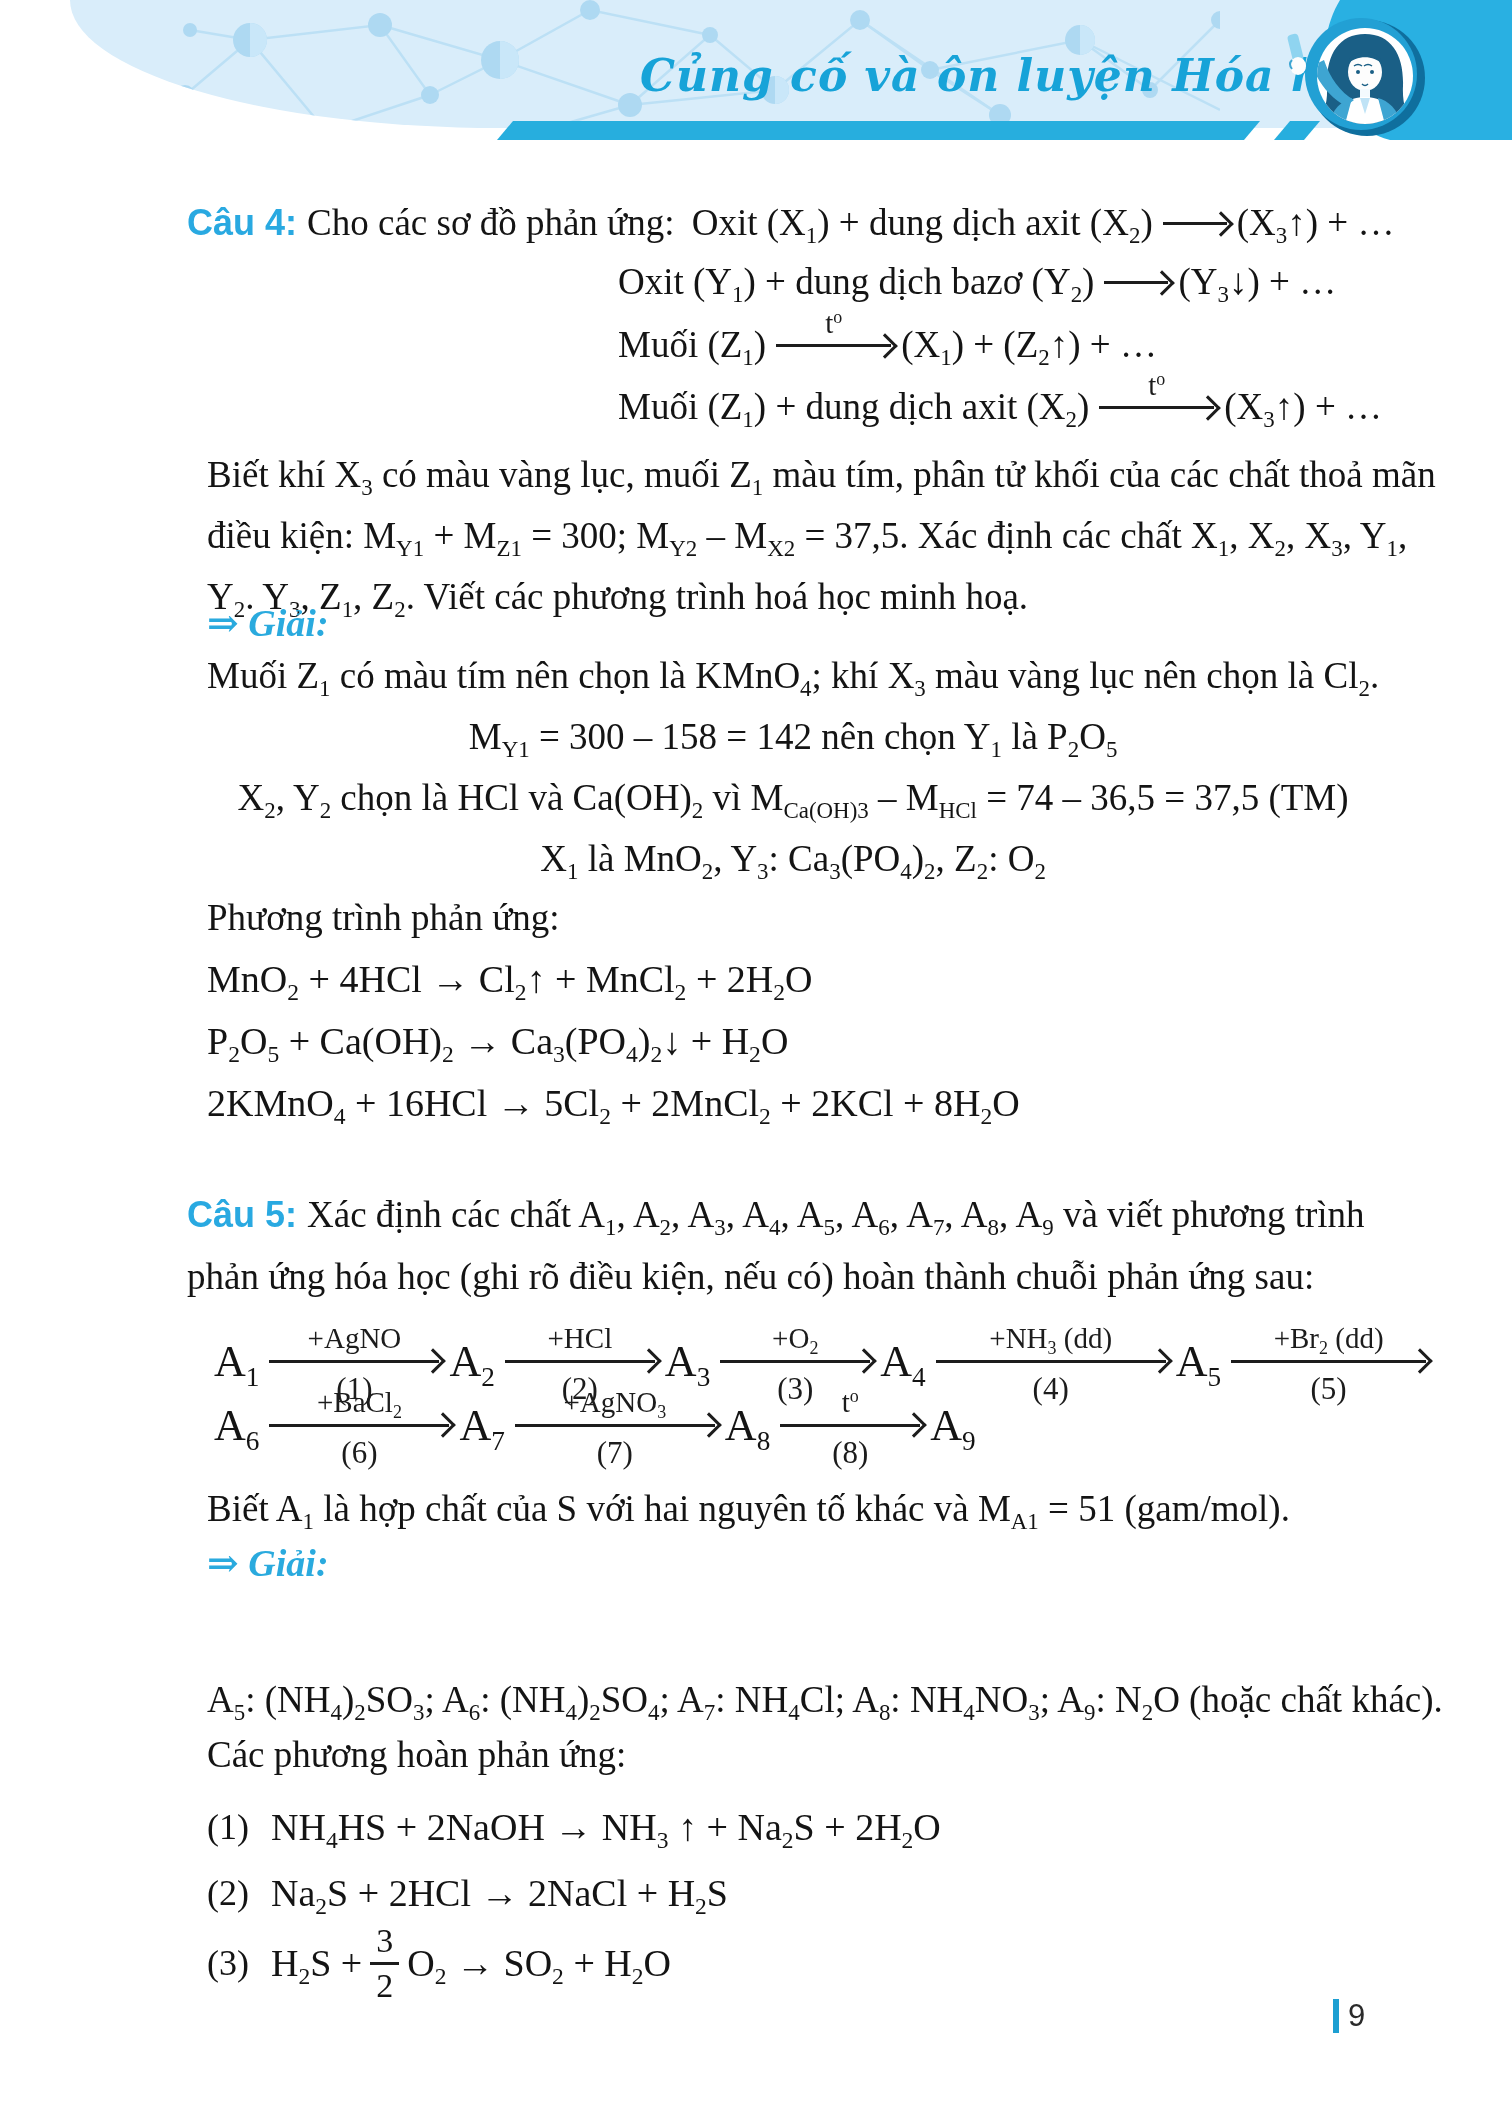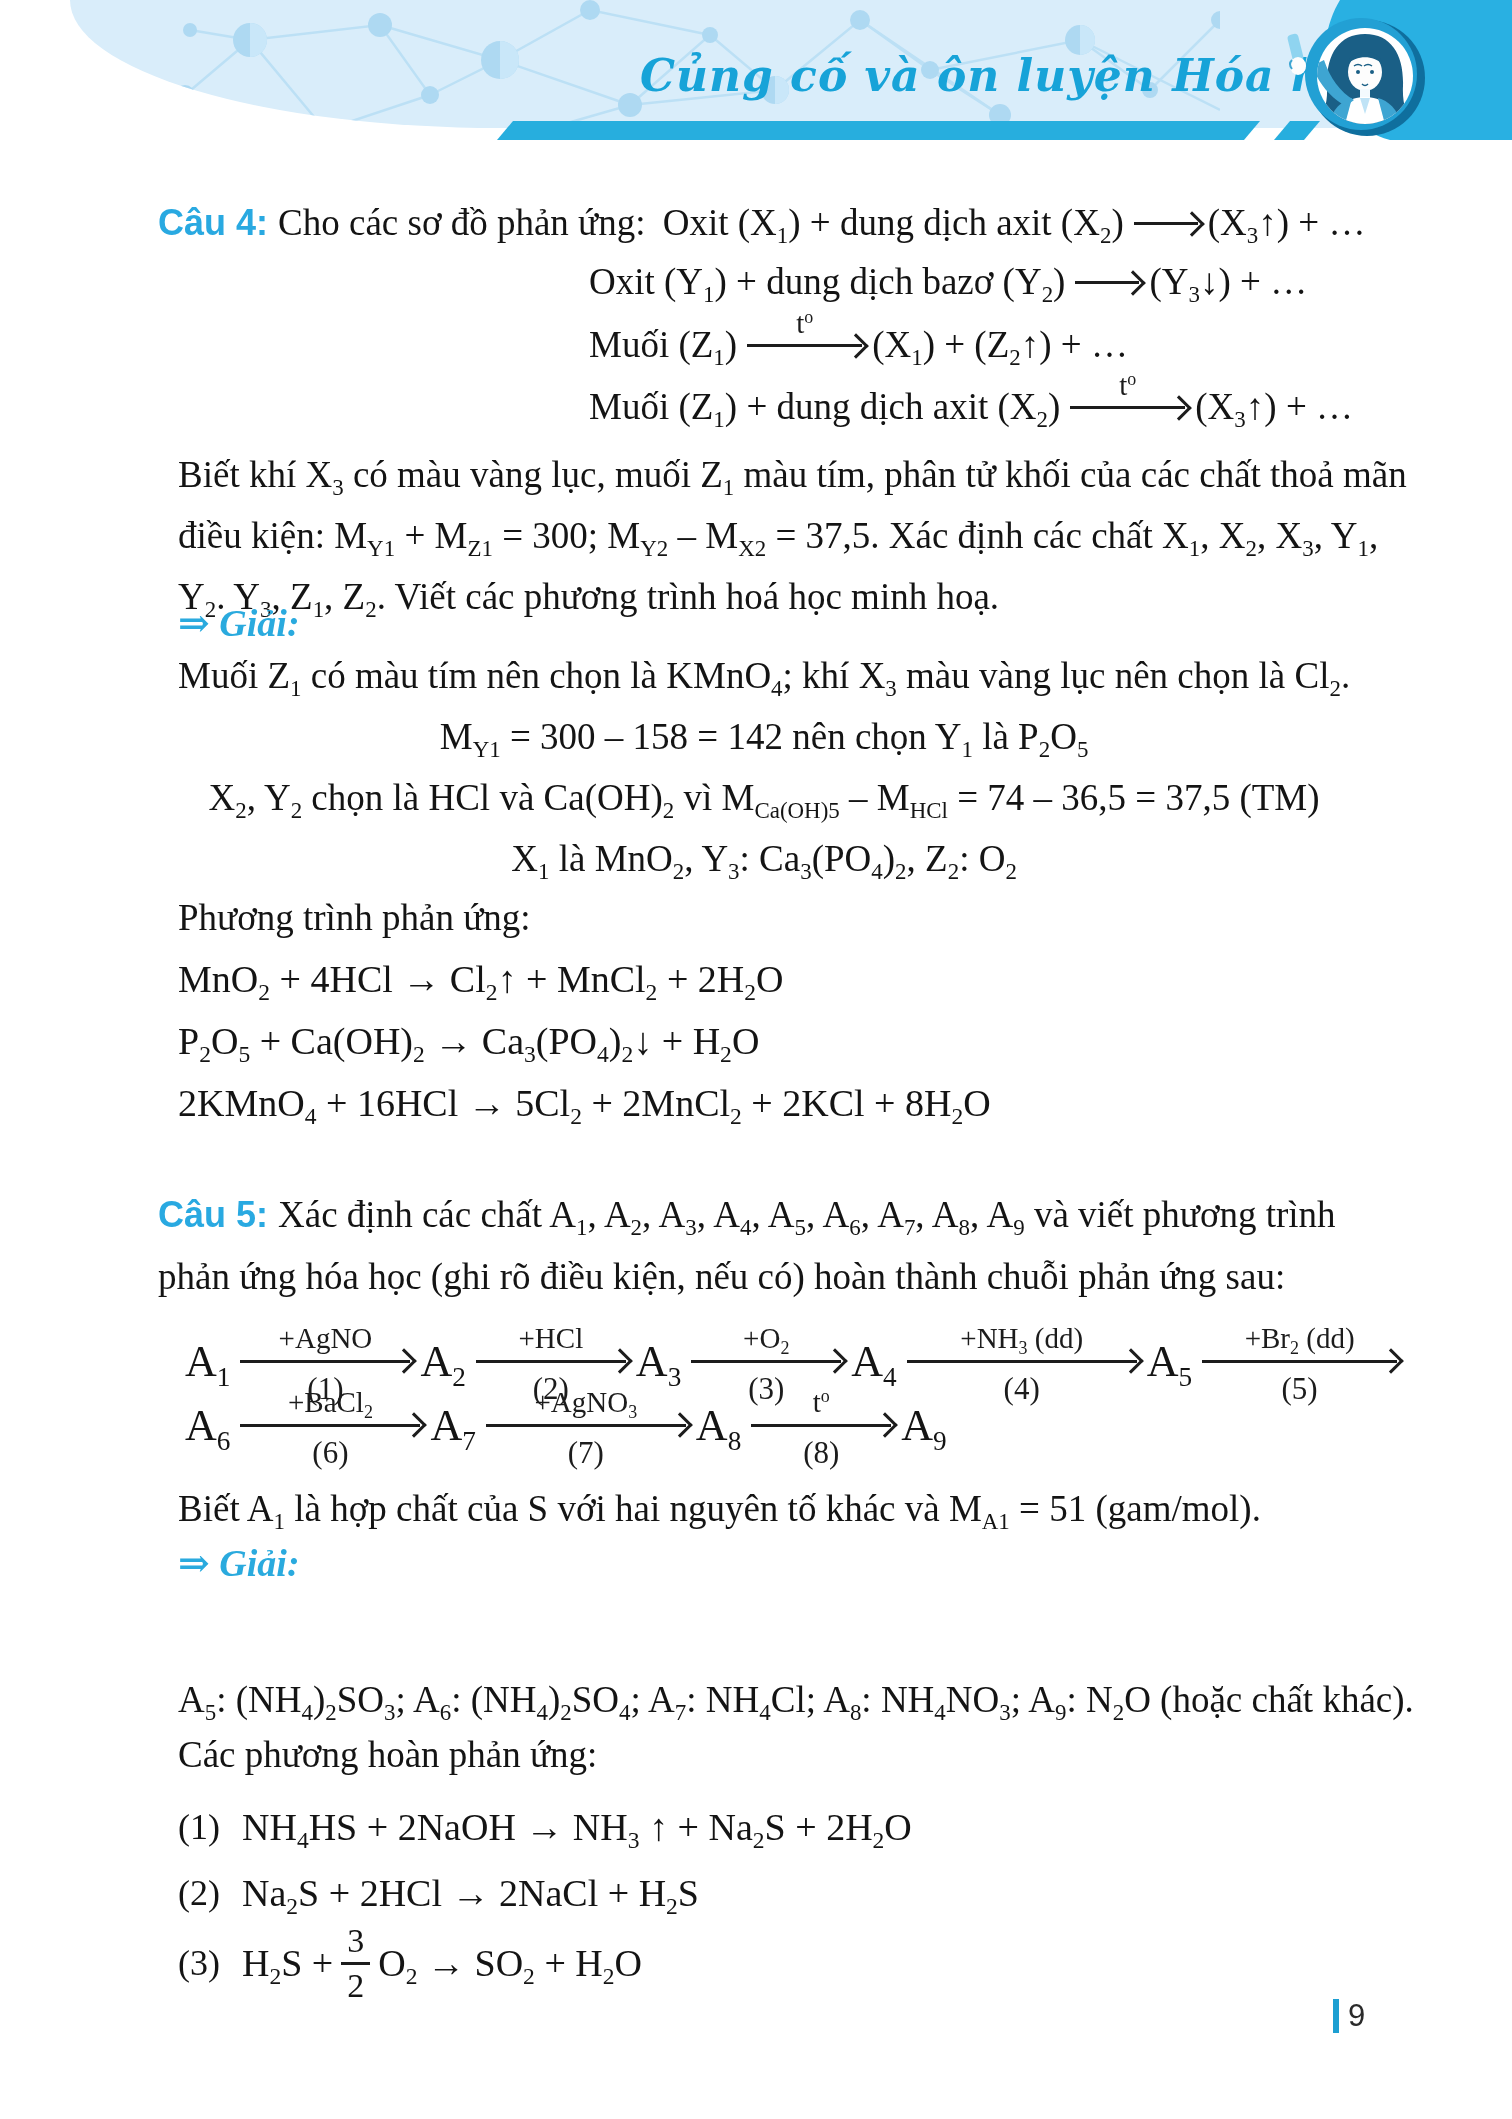--- a/index.html
+++ b/index.html
@@ -22,21 +22,21 @@
   .header-bar{
     position:absolute;top:121px;left:497px;width:763px;height:19px;background:#27aede;
     clip-path:polygon(16px 0,100% 0,calc(100% - 16px) 100%,0 100%);
   }
   .header-bar2{
     position:absolute;top:121px;left:1274px;width:46px;height:19px;background:#27aede;
     clip-path:polygon(16px 0,100% 0,calc(100% - 16px) 100%,0 100%);
   }
   .wing{position:absolute;top:0;right:0;width:250px;height:150px;}
   
-  .abs{position:absolute;}
+  .abs{position:absolute;margin-left:29px;}
   .body-text{font-size:37px;line-height:46px;white-space:nowrap;}
   .para{font-size:37px;line-height:60px;white-space:normal;}
   .q-label{
     font-family:"Liberation Sans","DejaVu Sans",sans-serif;
     font-weight:bold;color:#29a9e1;font-size:36px;padding-right:10px;
   }
   .giai{
     font-size:38px;font-weight:bold;font-style:italic;color:#2aaade;
     font-family:"Liberation Serif","DejaVu Serif",serif;
   }
@@ -180,21 +180,21 @@
     <span>Muối (Z<sub>1</sub>) + dung dịch axit (X<sub>2</sub>)</span><span class="rx w115"><span class="lbl">t<sup>o</sup></span></span><span>(X<sub>3</sub>↑) + …</span>
   </div>
 
   <div class="abs para" style="top:444px;left:178px;width:1230px;line-height:61px;">Biết khí X<sub>3</sub> có màu vàng lục, muối Z<sub>1</sub> màu tím, phân tử khối của các chất thoả mãn điều kiện: M<sub>Y1</sub> + M<sub>Z1</sub> = 300; M<sub>Y2</sub> – M<sub>X2</sub> = 37,5. Xác định các chất X<sub>1</sub>, X<sub>2</sub>, X<sub>3</sub>, Y<sub>1</sub>, Y<sub>2</sub>. Y<sub>3</sub>, Z<sub>1</sub>, Z<sub>2</sub>. Viết các phương trình hoá học minh hoạ.</div>
 
   <div class="abs giai" style="top:600px;left:178px;">⇒ Giải:</div>
 
   <div class="abs" style="top:645px;left:178px;text-align:center;">
     <div class="body-text" style="line-height:61px;">Muối Z<sub>1</sub> có màu tím nên chọn là KMnO<sub>4</sub>; khí X<sub>3</sub> màu vàng lục nên chọn là Cl<sub>2</sub>.</div>
     <div class="body-text" style="line-height:61px;">M<sub>Y1</sub> = 300 – 158 = 142 nên chọn Y<sub>1</sub> là P<sub>2</sub>O<sub>5</sub></div>
-    <div class="body-text" style="line-height:61px;">X<sub>2</sub>, Y<sub>2</sub> chọn là HCl và Ca(OH)<sub>2</sub> vì M<sub>Ca(OH)5</sub> – M<sub>HCl</sub> = 74 – 36,5 = 37,5 (TM)</div>
+    <div class="body-text" style="line-height:61px;">X<sub>2</sub>, Y<sub>2</sub> chọn là HCl và Ca(OH)<sub>2</sub> vì M<sub>Ca(OH)3</sub> – M<sub>HCl</sub> = 74 – 36,5 = 37,5 (TM)</div>
     <div class="body-text" style="line-height:61px;">X<sub>1</sub> là MnO<sub>2</sub>, Y<sub>3</sub>: Ca<sub>3</sub>(PO<sub>4</sub>)<sub>2</sub>, Z<sub>2</sub>: O<sub>2</sub></div>
   </div>
 
   <div class="abs body-text" style="top:895px;left:178px;">Phương trình phản ứng:</div>
 
   <div class="abs" style="top:948px;left:178px;">
     <div class="eq">MnO<sub>2</sub> + 4HCl → Cl<sub>2</sub>↑ + MnCl<sub>2</sub> + 2H<sub>2</sub>O</div>
     <div class="eq">P<sub>2</sub>O<sub>5</sub> + Ca(OH)<sub>2</sub> → Ca<sub>3</sub>(PO<sub>4</sub>)<sub>2</sub>↓ + H<sub>2</sub>O</div>
     <div class="eq">2KMnO<sub>4</sub> + 16HCl → 5Cl<sub>2</sub> + 2MnCl<sub>2</sub> + 2KCl + 8H<sub>2</sub>O</div>
   </div>

